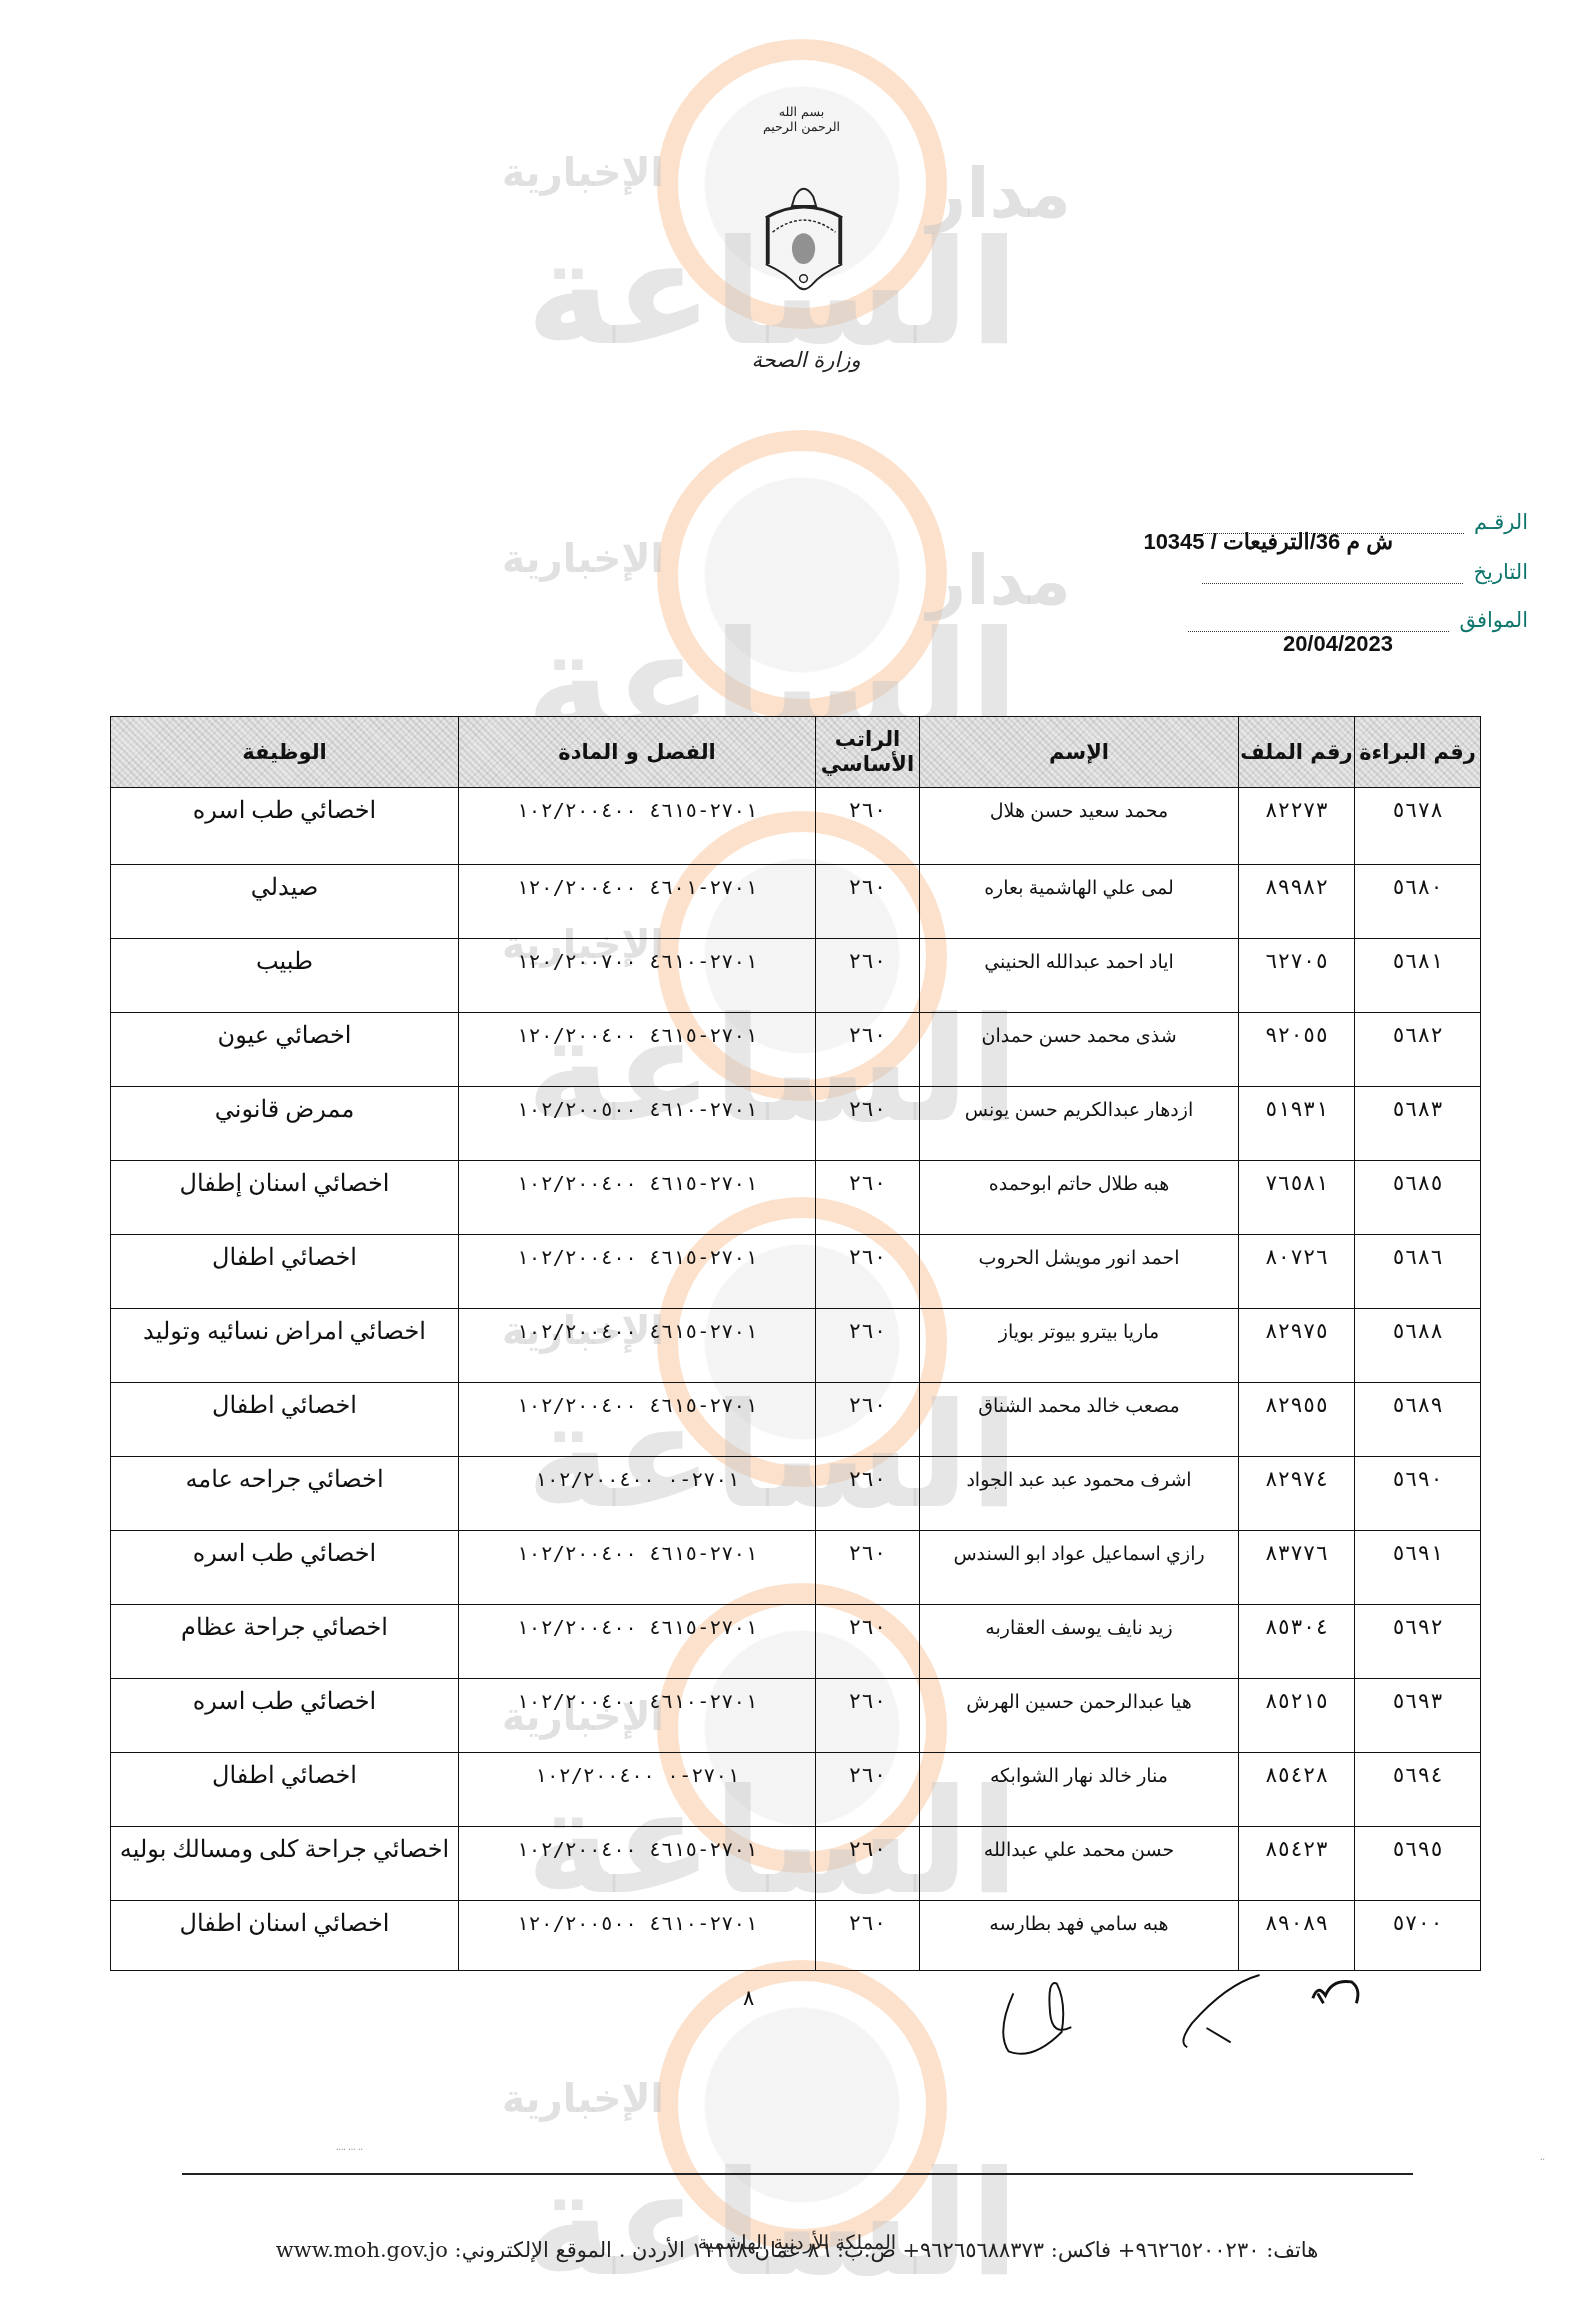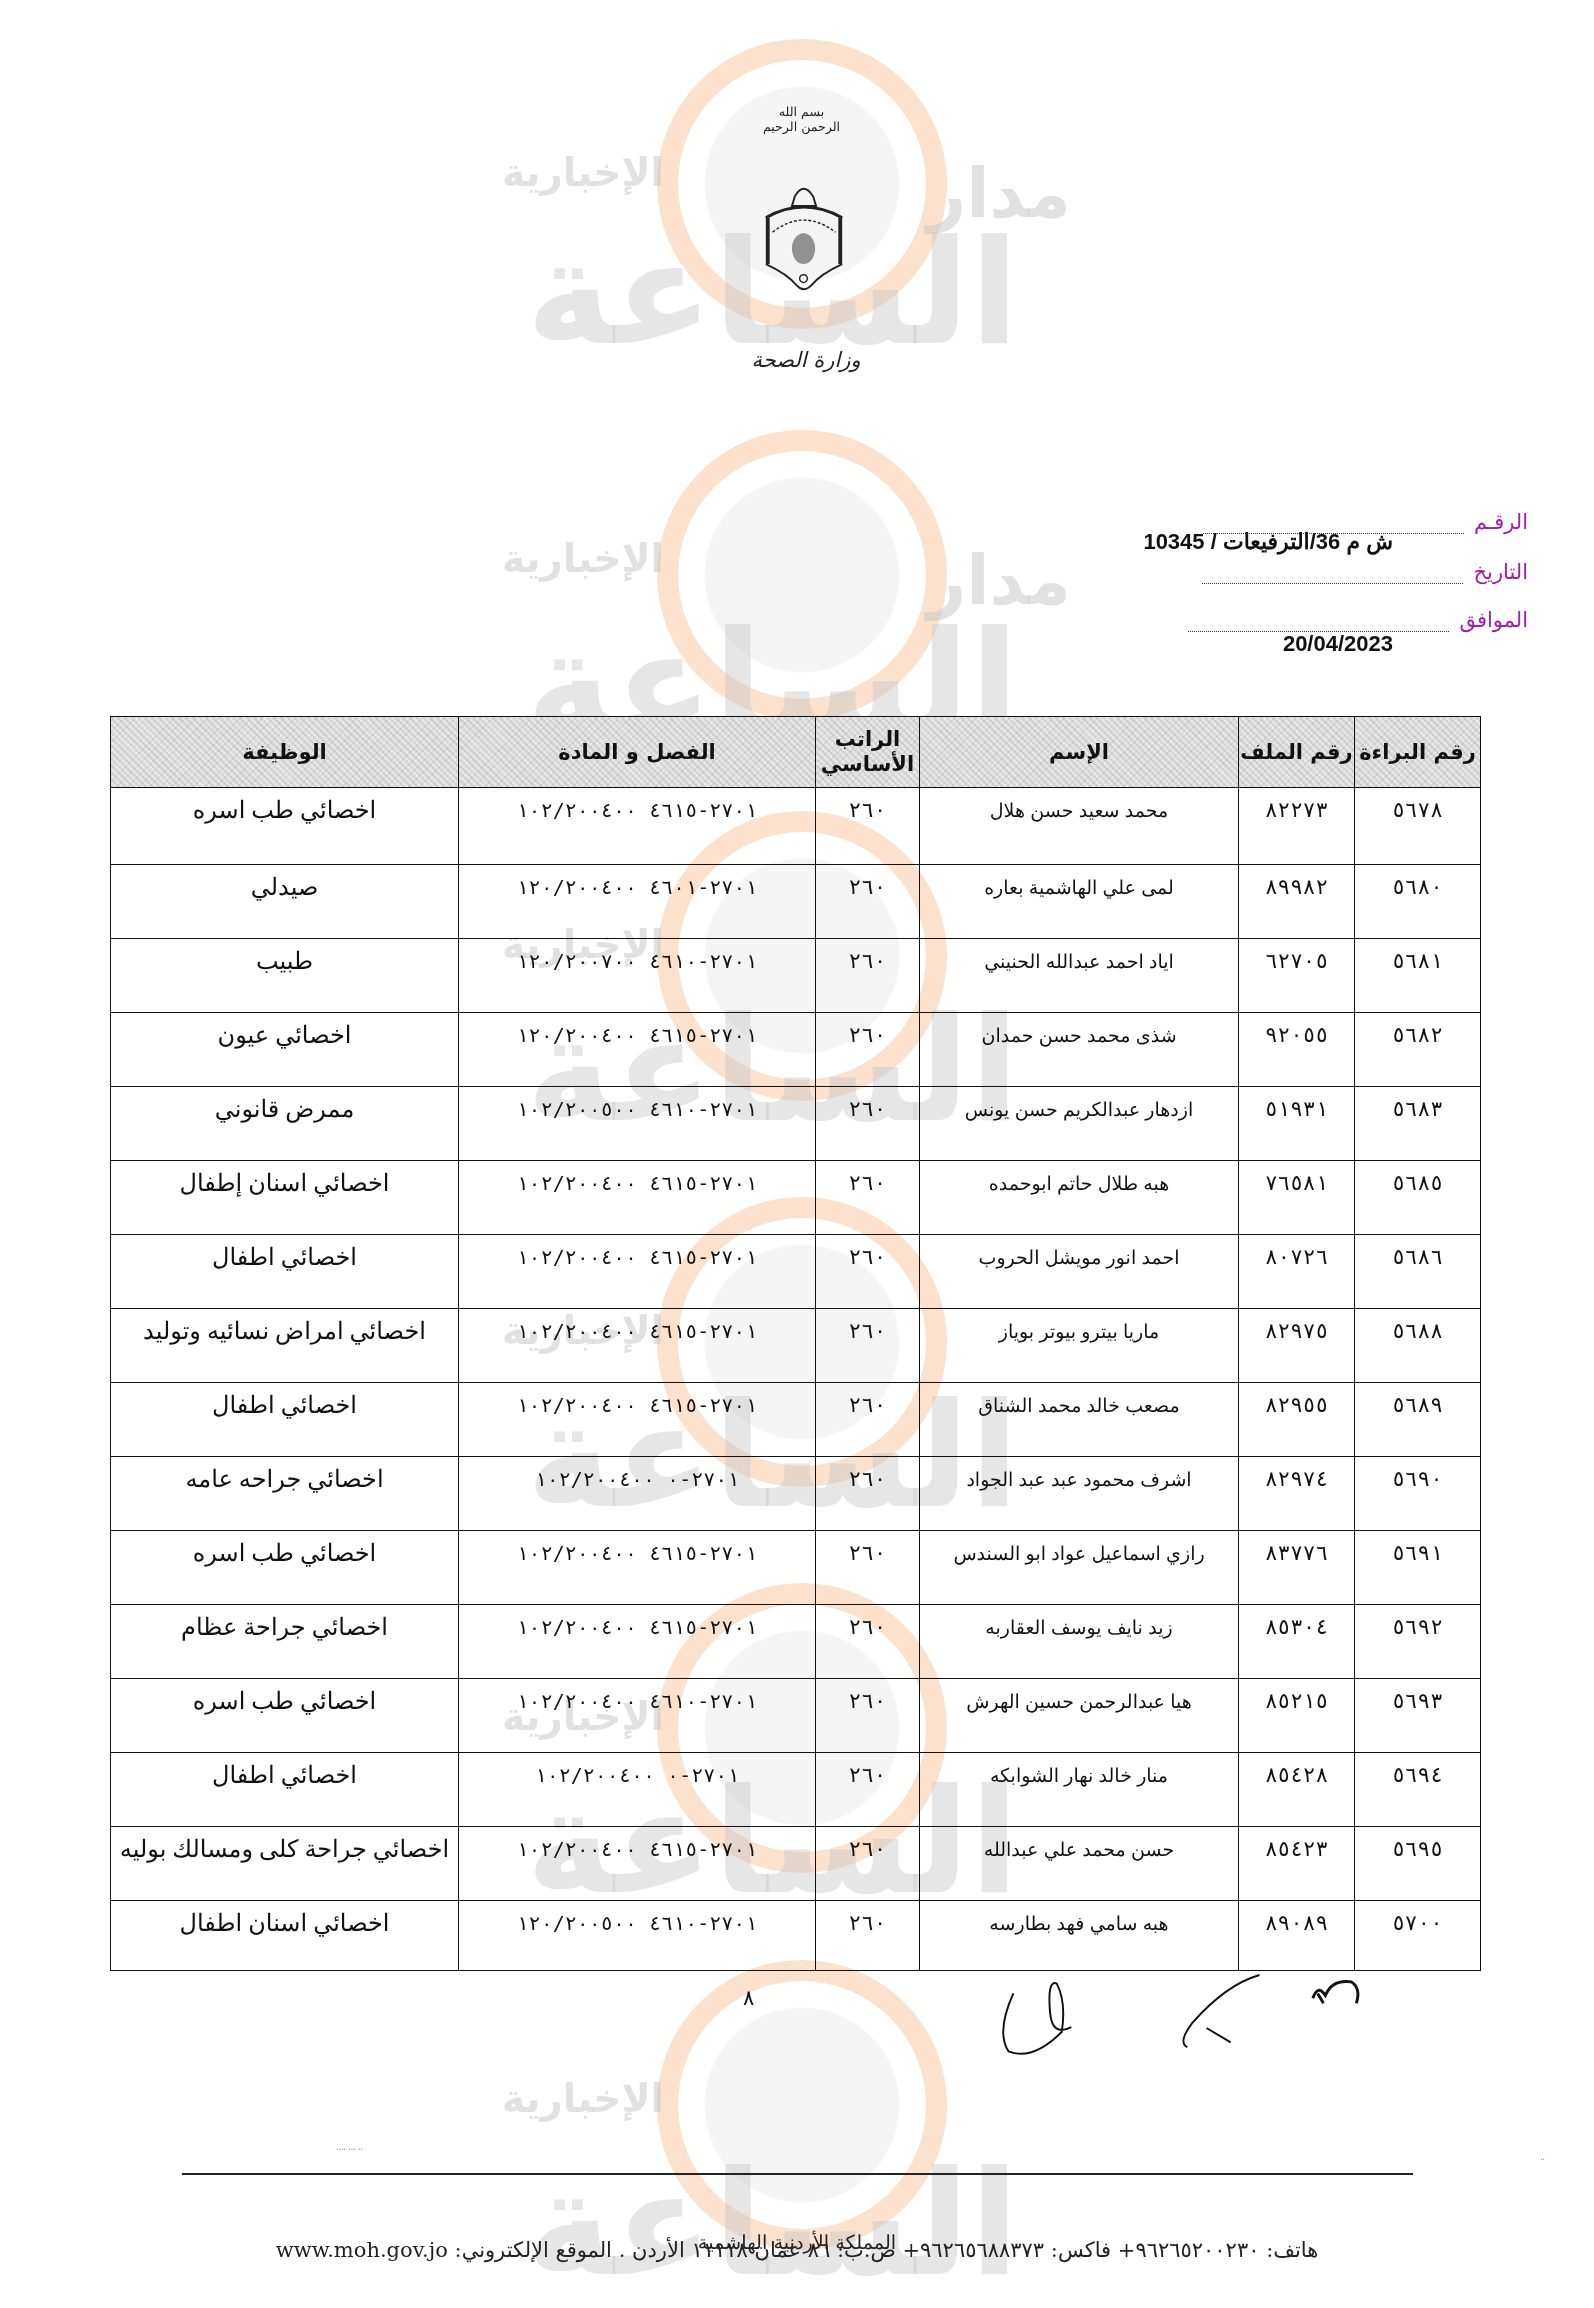--- a/index.html
+++ b/index.html
@@ -20,21 +20,21 @@
 
   
   .basmala { position:absolute; left:758px; top:104px; width:87px; text-align:center;
              font-family:"DejaVu Serif", serif; font-size:12.6px; color:#222; direction:rtl; }
   .emblem { position:absolute; left:758px; top:179px; width:92px; height:116px; }
   .ministry { position:absolute; left:743px; top:348px; width:126px; text-align:center;
               font-family:"DejaVu Serif", serif; font-size:21px; font-style:italic; color:#222; direction:rtl; }
 
   
   .ref { position:absolute; right:66px; direction:rtl; font-family:"Liberation Sans", sans-serif; }
-  .ref .lbl { font-size:21px; color:#a21caf; }
+  .ref .lbl { font-size:21px; color:#0f766e; }
   .ref .dots { display:inline-block; width:261px; border-bottom:1.9px dotted #333; margin-right:5.8px; vertical-align:bottom; }
   .ref .val { position:absolute; font-weight:bold; font-size:22px; color:#111; white-space:nowrap;margin-top:40px; }
 
   
   table.grid { position:absolute; left:110px; top:716px; width:1369px; border-collapse:collapse;
                direction:rtl; table-layout:fixed; }
   table.grid th, table.grid td { border:1.9px solid #111; padding:0; vertical-align:top; }
   table.grid th { height:70px; background:
       repeating-linear-gradient(45deg, rgba(0,0,0,0.10) 0 1.9px, rgba(255,255,255,0) 1.9px 4.8px),
       repeating-linear-gradient(-45deg, rgba(0,0,0,0.08) 0 1px, rgba(255,255,255,0) 1px 3.9px), #e9e9e9;

